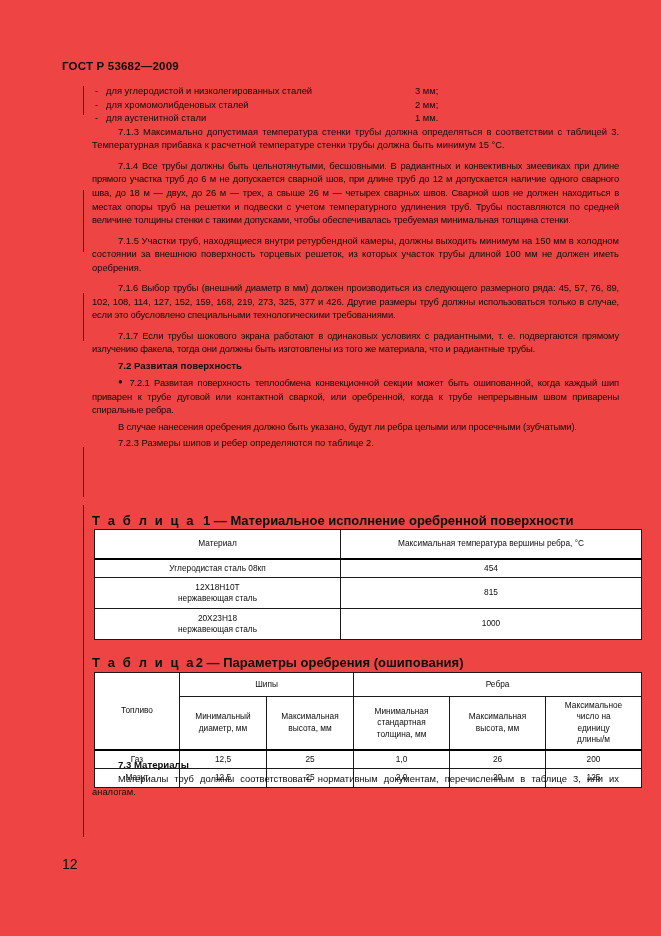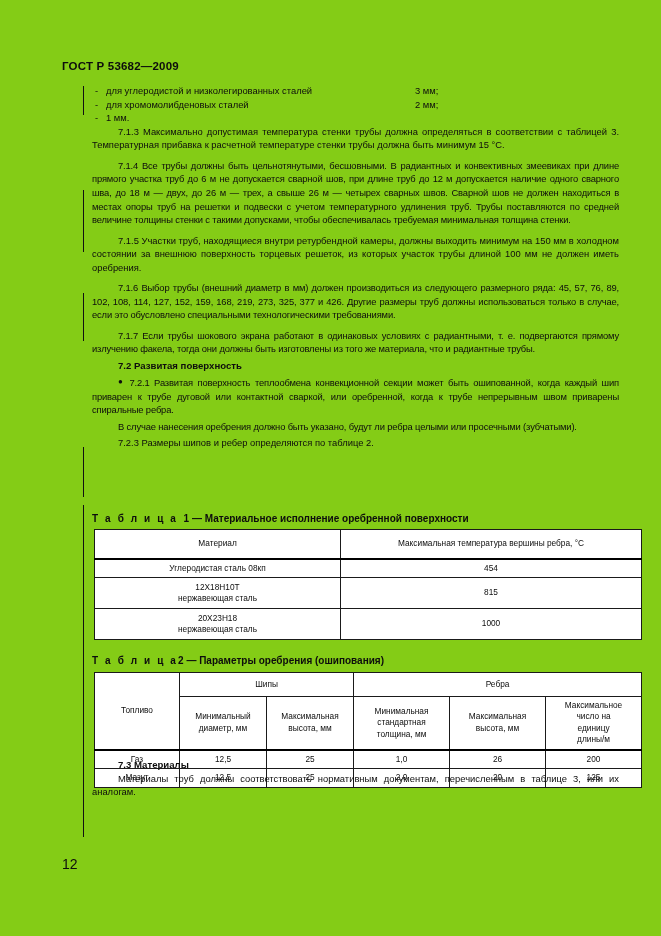--- a/index.html
+++ b/index.html
@@ -14,21 +14,21 @@
     font-family: "Liberation Sans", sans-serif;
     color: #0d0d0d;
     overflow: hidden;
   }
 
   .page {
     position: absolute;
     left: 0; top: 0;
     width: 661px;
     height: 936px;
-    background: #84cc16;
+    background: #ef4444;
   }
 
   
   .running-head {
     position: absolute;
     left: 62px;
     top: 60px;
     font-size: 11.5px;
     font-weight: bold;
     letter-spacing: 0.2px;
@@ -98,21 +98,21 @@
     margin: 3px 0 0 0;
     font-size: 9.6px;
     line-height: 13.5px;
     font-weight: bold;
     text-indent: 26px;
   }
 
   
   .tbl-caption {
     position: absolute;
-    font-size: 10px;
+    font-size: 13px;
     font-weight: bold;
     white-space: nowrap;
   }
   .tbl-caption .spaced {
     letter-spacing: 2.1px;
   }
 
   
   table.gost {
     position: absolute;
@@ -167,20 +167,21 @@
         <span class="dash-text">для углеродистой и низколегированных сталей</span>
         <span class="dash-val">3 мм;</span>
       </div>
       <div class="dash-row">
         <span class="dash-mark">-</span>
         <span class="dash-text">для хромомолибденовых сталей</span>
         <span class="dash-val">2 мм;</span>
       </div>
       <div class="dash-row">
         <span class="dash-mark">-</span>
+        <span class="dash-text">для аустенитной стали</span>
         <span class="dash-val">1 мм.</span>
       </div>
     </div>
 
     <p class="para">7.1.3  Максимально допустимая температура стенки трубы должна определяться в соответствии с таблицей 3. Температурная прибавка к расчетной температуре стенки трубы должна быть минимум 15 °С.</p>
     <p class="para gap-before tight">7.1.4  Все трубы должны быть цельнотянутыми, бесшовными. В радиантных и конвективных змеевиках при длине прямого участка труб до 6 м не допускается сварной шов, при длине труб до 12 м допускается наличие одного сварного шва, до 18 м — двух, до 26 м — трех, а свыше 26 м — четырех сварных швов. Сварной шов не должен находиться в местах опоры труб на решетки и подвески с учетом температурного удлинения труб. Трубы поставляются по средней величине толщины стенки с такими допусками, чтобы обеспечивалась требуемая минимальная толщина стенки.</p>
     <p class="para gap-before">7.1.5  Участки труб, находящиеся внутри ретурбендной камеры, должны выходить минимум на 150 мм в холодном состоянии за внешнюю поверхность торцевых решеток, из которых участок трубы длиной 100 мм не должен иметь оребрения.</p>
     <p class="para gap-before tight">7.1.6  Выбор трубы (внешний диаметр в мм) должен производиться из следующего размерного ряда: 45, 57, 76, 89, 102, 108, 114, 127, 152, 159, 168, 219, 273, 325, 377 и 426. Другие размеры труб должны использоваться только в случае, если это обусловлено специальными технологическими требованиями.</p>
     <p class="para gap-before tight">7.1.7  Если трубы шокового экрана работают в одинаковых условиях с радиантными, т. е. подвергаются прямому излучению факела, тогда они должны быть изготовлены из того же материала, что и радиантные трубы.</p>
 

